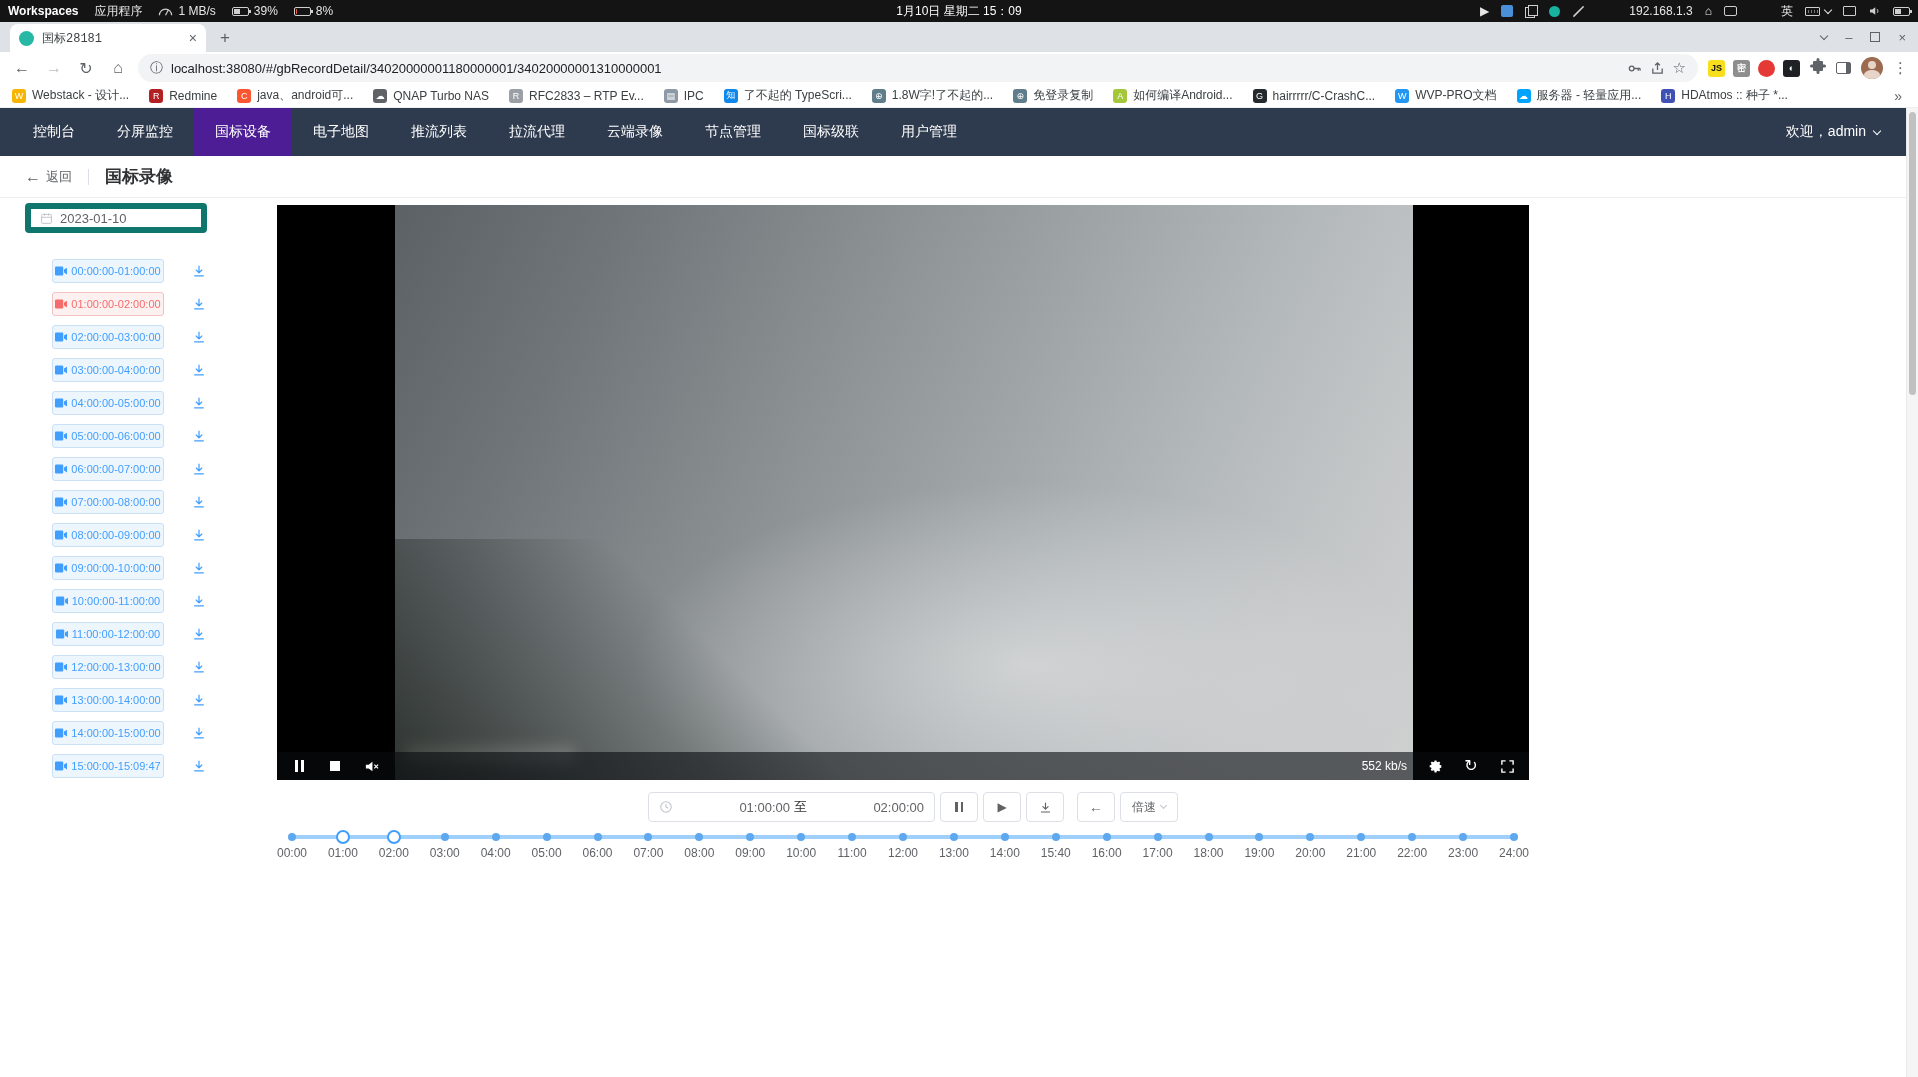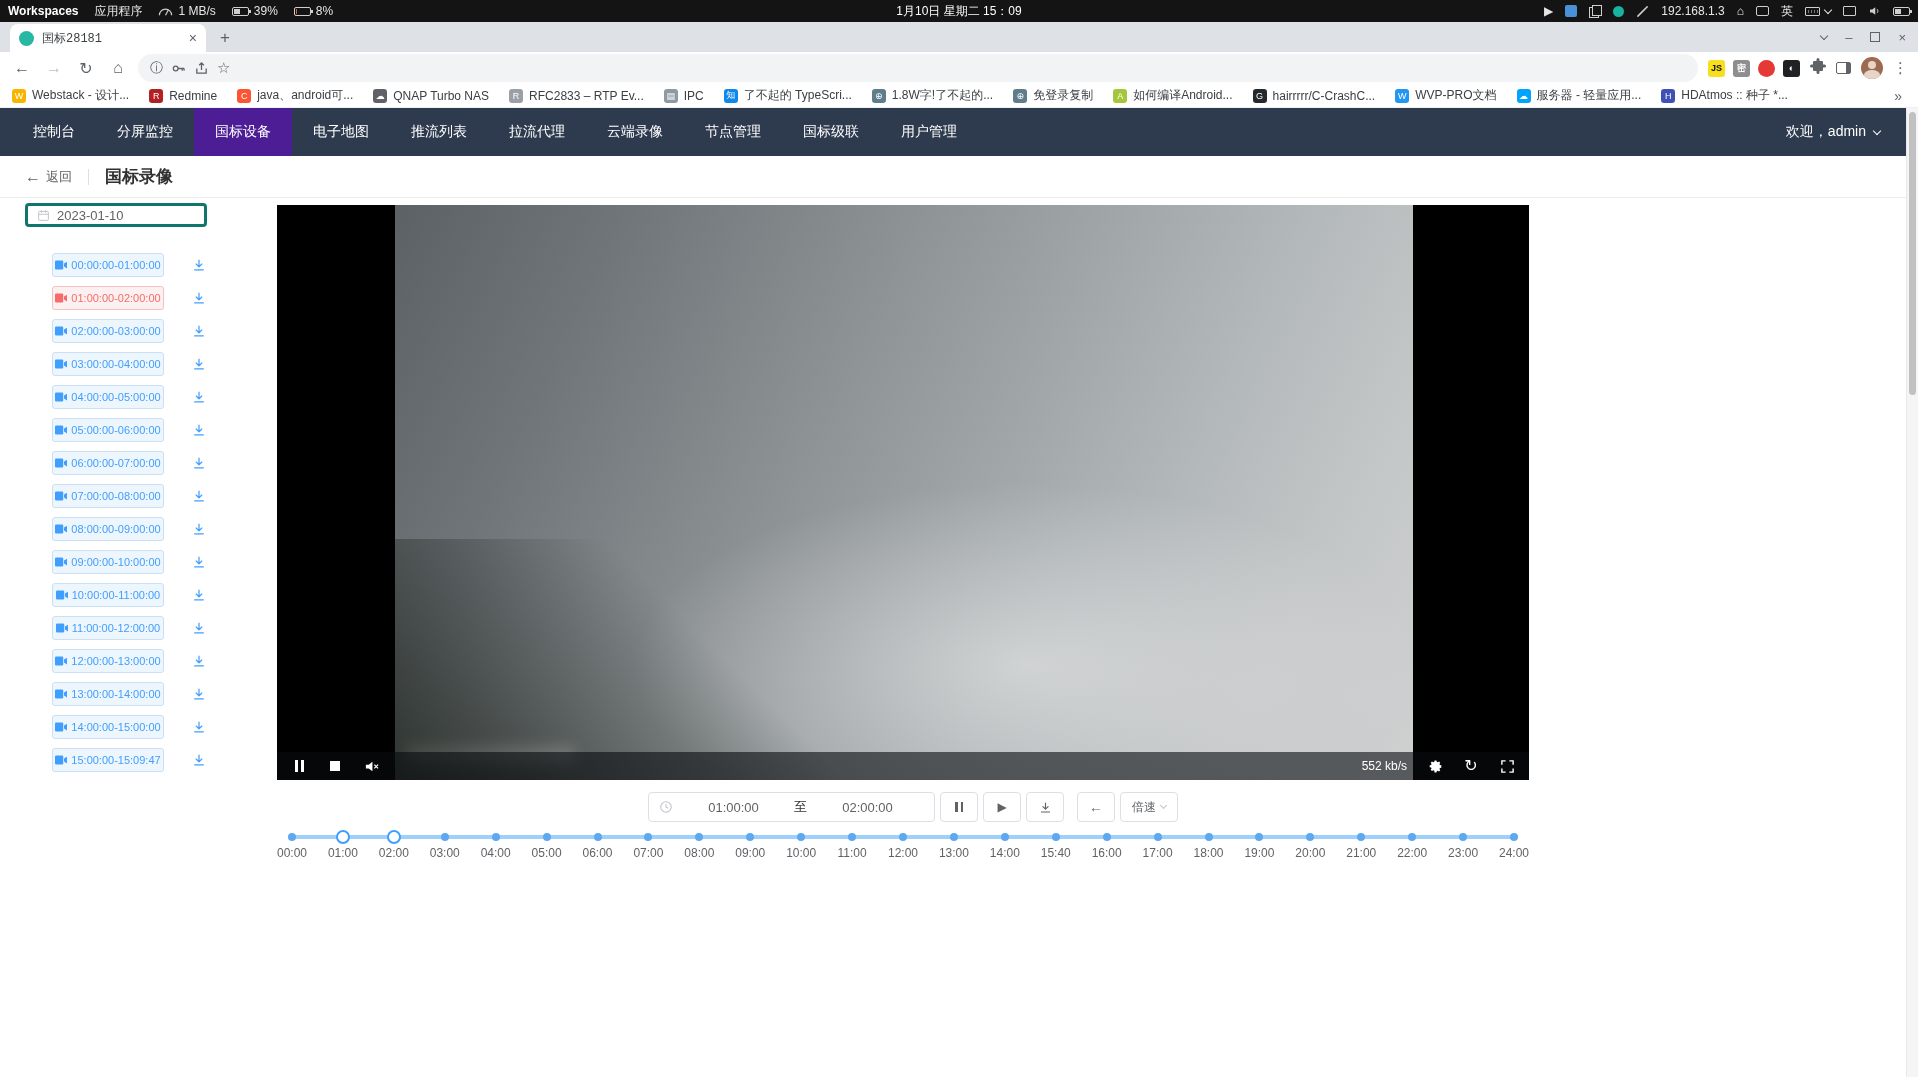--- a/index.html
+++ b/index.html
@@ -13,21 +13,21 @@
   .sb-left { display:flex; align-items:center; gap:16px; }
   .sb-bold { font-weight:bold; color:#fff; }
   .sb-item { display:flex; align-items:center; gap:5px; }
   .sb-center { position:absolute; left:50%; transform:translateX(-50%); color:#fff; white-space:nowrap; }
   .sb-right { margin-left:auto; display:flex; align-items:center; gap:12px; }
   .batt { width:17px; height:9px; border:1px solid #cfcfcf; border-radius:2px; position:relative; display:inline-block; }
   .batt::after { content:""; position:absolute; right:-3px; top:2px; width:2px; height:3px; background:#cfcfcf; }
   .batt i { position:absolute; left:1px; top:1px; bottom:1px; background:#cfcfcf; display:block; }
   .batt.b39 i { width:38%; }
   .batt.b8 i { width:10%; background:#e05a4e; }
-  .tray-txt { white-space:nowrap; }
+  .tray-txt { white-space:nowrap;margin-left:32px; }
   .tray-g { font-size:12px; line-height:1; }
   .ic-sq { width:12px; height:12px; background:#4a90d9; border-radius:2px; display:inline-block; }
   .ic-copy { width:12px; height:12px; position:relative; display:inline-block; }
   .ic-copy::before { content:""; position:absolute; left:0; top:2px; width:8px; height:9px; border:1px solid #cfcfcf; }
   .ic-copy::after { content:""; position:absolute; left:3px; top:0; width:8px; height:9px; border:1px solid #cfcfcf; background:#141414; }
   .ic-teal { width:11px; height:11px; border-radius:50%; background:#17b2a0; display:inline-block; }
   .ic-chat { width:13px; height:10px; border:1px solid #cfcfcf; border-radius:2px; display:inline-block; }
   .ic-kb { width:15px; height:9px; border:1px solid #cfcfcf; border-radius:1px; display:inline-block;
            background:repeating-linear-gradient(90deg,transparent 0 2px,#777 2px 3px); background-size:100% 3px; background-position:0 2px; background-repeat:no-repeat; }
   .ic-mon { width:13px; height:10px; border:1px solid #cfcfcf; border-radius:1px; display:inline-block; }
@@ -88,21 +88,21 @@
   
   .pagehead { position:absolute; top:156px; left:0; right:12px; height:42px; background:#fff; border-bottom:1px solid #ececec;
               display:flex; align-items:center; padding-left:25px; gap:16px; }
   .back-link { display:flex; align-items:center; gap:5px; color:#606266; font-size:13px; cursor:pointer; }
   .back-glyph { font-size:16px; }
   .ph-divider { width:1px; height:16px; background:#dcdfe6; }
   .ph-title { font-size:17px; color:#303133; font-weight:bold; }
 
   
   .leftpanel { position:absolute; left:25px; top:203px; width:182px; }
-  .date-input { height:24px; border:3px solid #0f766e; border-radius:4px; display:flex; align-items:center; padding:0 9px; gap:7px;
+  .date-input { height:30px; border:6px solid #0f766e; border-radius:4px; display:flex; align-items:center; padding:0 9px; gap:7px;
                 font-size:13px; color:#606266; background:#fff; cursor:pointer; }
   .cal-ic { color:#c0c4cc; display:flex; } .cal-ic svg { width:13px; height:13px; stroke:currentColor; fill:none; stroke-width:1.2; }
   .rec-list { margin-top:26px; }
   .rec-row { display:flex; align-items:center; justify-content:space-between; margin:0 0 9px 27px; }
   .rec-btn { width:112px; height:24px; border-radius:3px; border:1px solid #c9e0f7; background:#eef6fd; color:#409eff;
              font-size:11px; display:flex; align-items:center; justify-content:center; gap:4px; cursor:pointer; font-family:inherit; white-space:nowrap; }
   .rec-btn.active { background:#fdf0f0; border-color:#f5c0c0; color:#f56c6c; }
   .cam-ic { width:12px; height:10px; fill:currentColor; flex:none; }
   .dl-btn { color:#409eff; width:16px; height:16px; cursor:pointer; display:flex; align-items:center; justify-content:center; }
   .dl-btn svg { width:14px; height:14px; fill:none; stroke:currentColor; stroke-width:1.4; stroke-linecap:round; stroke-linejoin:round; }
@@ -126,21 +126,21 @@
   .stop-sq { width:10px; height:10px; background:#fff; display:block; }
   .spacer { flex:1; }
   .bitrate { font-size:12px; color:#fff; white-space:nowrap; }
   .reload-g { font-size:16px; line-height:1; }
 
   
   .ctrlrow { position:absolute; left:648px; top:792px; display:flex; align-items:center; gap:5px; }
   .range-input { width:287px; height:30px; border:1px solid #dcdfe6; border-radius:4px; background:#fff;
                  display:flex; align-items:center; padding:0 10px; font-size:13px; color:#606266; }
   .clk { color:#c0c4cc; display:flex; margin-right:4px; } .clk svg { width:14px; height:14px; fill:none; stroke:currentColor; stroke-width:1.2; }
-  .range-val { flex:1; text-align:center; color:#606266; }
+  .range-val { flex:1; text-align:right; color:#606266; }
   .range-sep { color:#303133; padding:0 4px; }
   .cbtn { min-width:38px; height:30px; border:1px solid #dcdfe6; border-radius:4px; background:#fff;
           display:flex; align-items:center; justify-content:center; color:#606266; cursor:pointer; font-size:12px; font-family:inherit; gap:5px; }
   .cbtn .pause-ic b { height:10px; width:2.5px; }
   .cbtn svg { width:13px; height:13px; fill:none; stroke:currentColor; stroke-width:1.4; stroke-linecap:round; stroke-linejoin:round; }
   .cbtn.prev { margin-left:8px; font-size:14px; }
   .cbtn.speed { padding:0 11px; }
   .cbtn .caret { border-color:#c0c4cc; width:5px; height:5px; }
 
   
@@ -228,20 +228,21 @@
     </div>
   </div>
 
   <div class="addrbar">
     <span class="nav-ic">←</span>
     <span class="nav-ic disabled">→</span>
     <span class="nav-ic">↻</span>
     <span class="nav-ic">⌂</span>
     <div class="urlbox">
       <span class="info-ic">ⓘ</span>
+      <span class="url-text">localhost:38080/#/gbRecordDetail/34020000001180000001/34020000001310000001</span>
       <span class="pill-ic">
         <svg viewBox="0 0 16 16" fill="none" stroke="#5f6368" stroke-width="1.4">
             <circle cx="5" cy="8" r="2.5"></circle>
             <path d="M7.5 8H14M12 8v2.5M14 8v2"></path>
           </svg>
       </span>
       <span class="pill-ic">
         <svg viewBox="0 0 16 16" fill="none" stroke="#5f6368" stroke-width="1.4">
             <path d="M3 8v5h10V8M8 9.5V2M5.5 4.5L8 2l2.5 2.5"></path>
           </svg>

